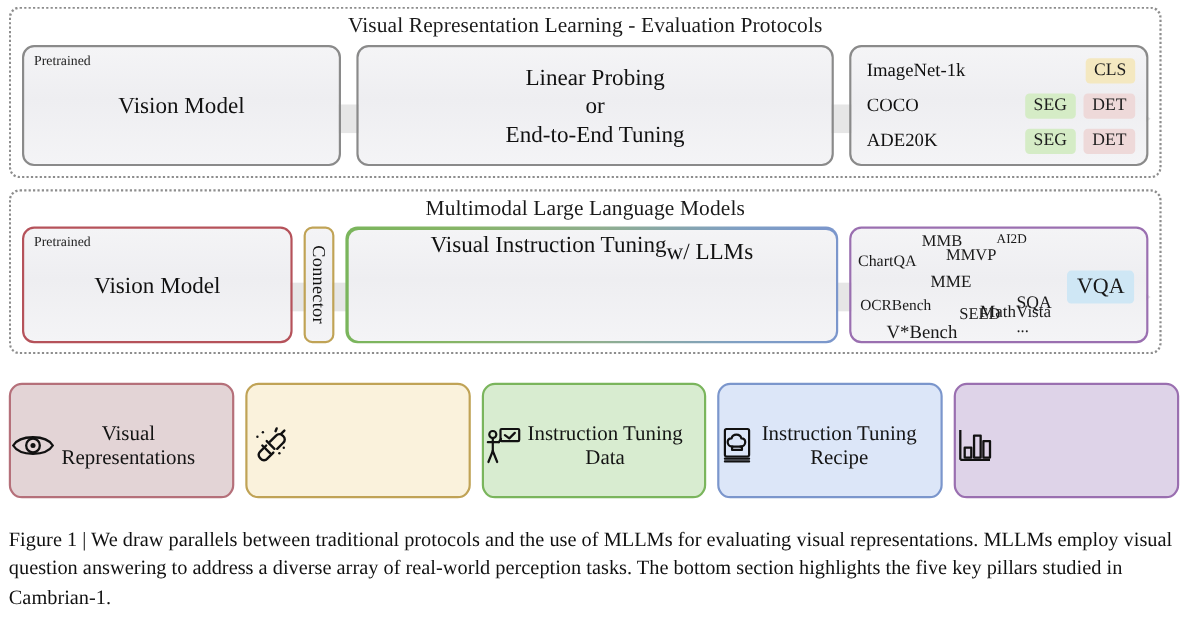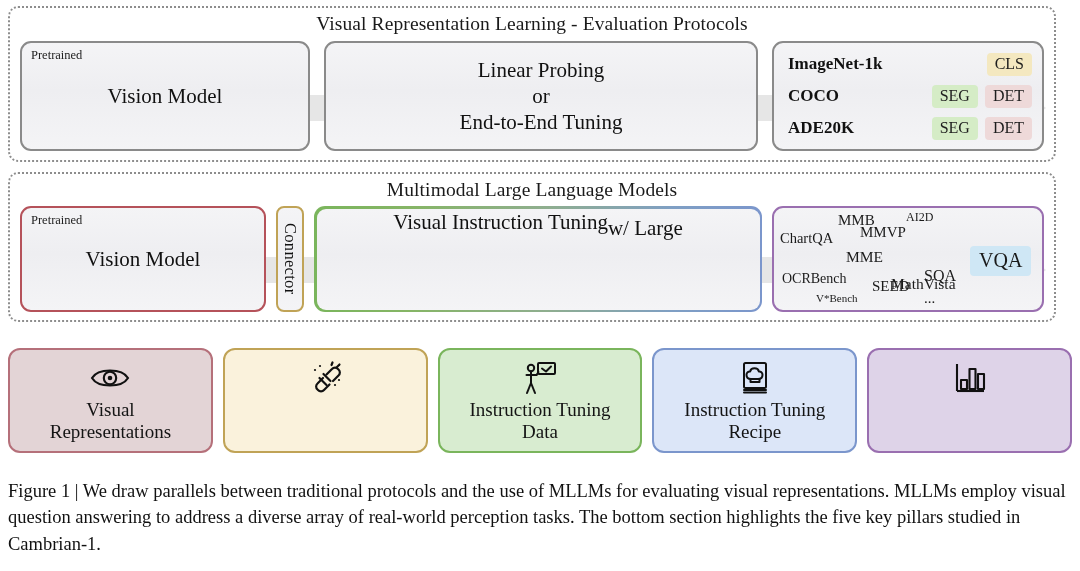--- a/index.html
+++ b/index.html
@@ -157,21 +157,21 @@
     gap: 2px;
     position: relative;
     z-index: 3;
   }
   .bench-row {
     display: flex;
     align-items: center;
     justify-content: space-between;
     height: 30px;
   }
-  .bench-name { font-size: 17px; color: #111; font-weight: bold; }
+  .bench-name { font-size: 17px; color: #111; }
   .tags { display: flex; gap: 7px; padding-left: 38px; }
   .tag {
     font-size: 16px;
     padding: 1px 8px 2px;
     border-radius: 4px;
     color: #1d1d1d;
     line-height: 1.25;
   }
   .tag.cls { background: #f4e8c0; }
   .tag.seg { background: #d5ecc6; }
@@ -199,21 +199,21 @@
     width: 1064px;
     display: flex;
     gap: 10px;
   }
   .pillar {
     width: 205px;
     height: 105px;
     border-radius: 12px;
     box-sizing: border-box;
     display: flex;
-    flex-direction: column;
+    flex-direction: row;
     align-items: center;
     justify-content: flex-start;
     padding-top: 9px;
   }
   .pillar .ico {
     height: 38px;
     display: flex;
     align-items: center;
     justify-content: center;
   }
@@ -324,38 +324,38 @@
 
       <div class="connector" style="width:28px;">
         <span>Connector</span>
       </div>
 
       <div style="width:10px;"></div>
 
       <div class="card-gradient" style="flex:1;">
         <div class="inner">
           <div class="card-main">Visual Instruction Tuning</div>
-          <div class="card-main small" style="margin-top:6px;">w/ Large</div>
+          <div class="card-main small" style="margin-top:6px;">w/ LLMs</div>
         </div>
       </div>
 
       <div style="width:10px;"></div>
 
       <div class="card purple" style="width:272px; overflow:hidden;">
         <div class="cloud">
           <span style="left:64px;  top:4px;  font-size:15px;">MMB</span>
           <span style="left:132px; top:2px;  font-size:12px;">AI2D</span>
           <span style="left:6px;   top:22px; font-size:14.5px;">ChartQA</span>
           <span style="left:86px;  top:16px; font-size:15px;">MMVP</span>
           <span style="left:72px;  top:40px; font-size:15.5px;">MME</span>
           <span style="left:117px; top:39px; font-size:15.5px;margin-top:28px;">MathVista</span>
           <span style="left:8px;   top:63px; font-size:14px;">OCRBench</span>
           <span style="left:98px;  top:70px; font-size:15px;">SEED</span>
           <span style="left:150px; top:59px; font-size:16px;">SQA</span>
-          <span style="left:42px;  top:84px; font-size:11px;">V*Bench</span>
+          <span style="left:32px;  top:84px; font-size:17px;">V*Bench</span>
           <span style="left:150px; top:82px; font-size:15px;">...</span>
           <span class="tag vqa" style="left:196px; top:38px;">VQA</span>
         </div>
       </div>
 
     </div>
   </div>
 
   <div id="pillars">
 

